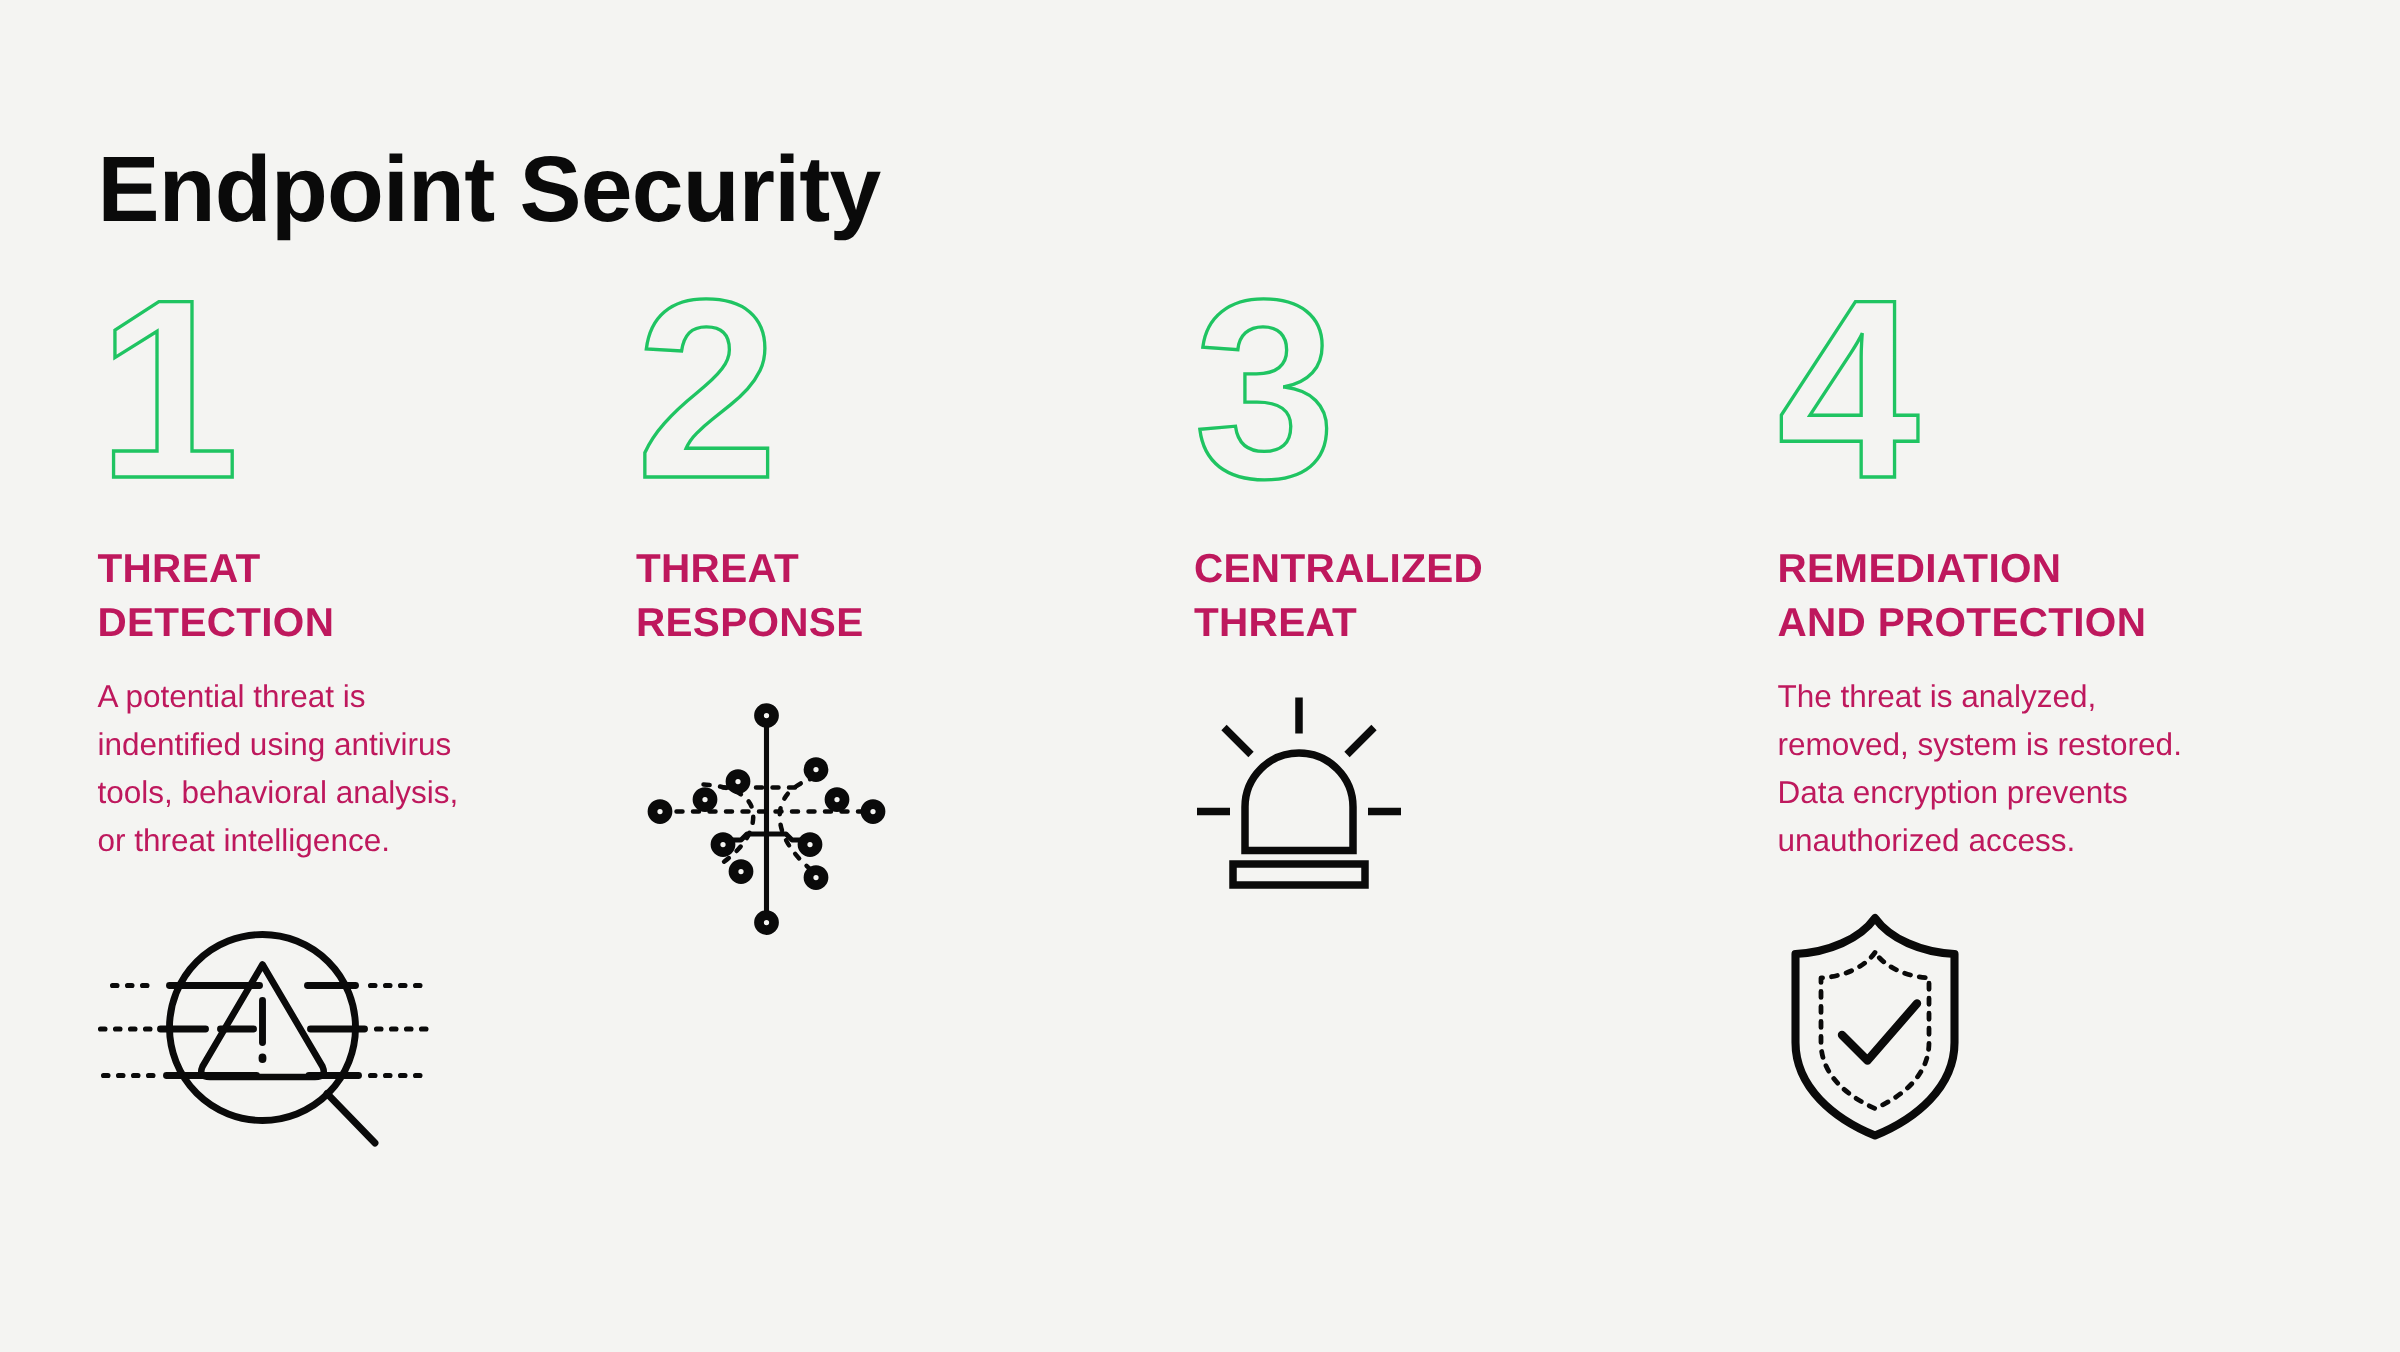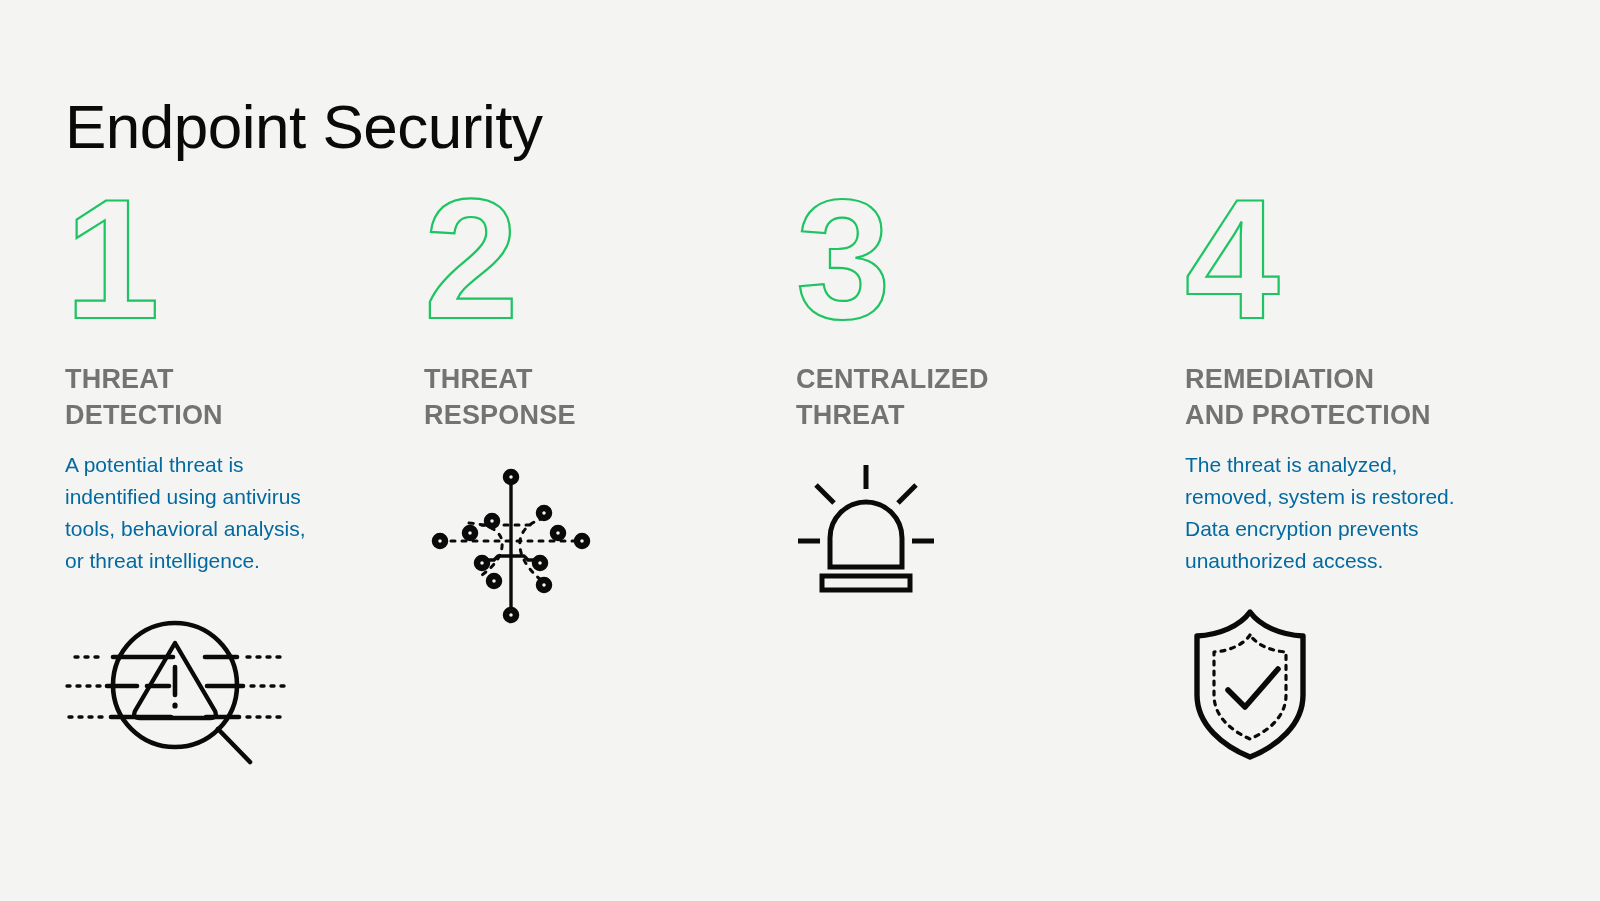--- a/index.html
+++ b/index.html
@@ -22,21 +22,21 @@
     box-sizing: border-box;
   }
 
   
   .page-title {
     position: absolute;
     left: 65px;
     top: 52px;
     font-size: 62px;
     line-height: 1.05;
-    font-weight: 400;
+    font-weight: 700;
     letter-spacing: -0.5px;
     color: #0A0A0A;
     white-space: nowrap;
   }
 
   
   .columns {
     position: absolute;
     left: 65px;
     top: 196px;
@@ -74,31 +74,31 @@
     letter-spacing: 0;
   }
 
   
   .col-heading {
     margin-top: 25px;
     font-size: 27px;
     font-weight: 700;
     line-height: 1.34;
     letter-spacing: 0.2px;
-    color: #737373;
+    color: #be185d;
     white-space: pre-line;
   }
 
   
   .col-body {
     margin-top: 16px;
     font-size: 21px;
     line-height: 1.52;
     font-weight: 400;
-    color: #0369a1;
+    color: #be185d;
     white-space: pre-line;
   }
 
   
   .icon-slot {
     margin-top: 30px;
     height: 175px;
   }
   .icon-slot svg { display: block; }
 </style>

